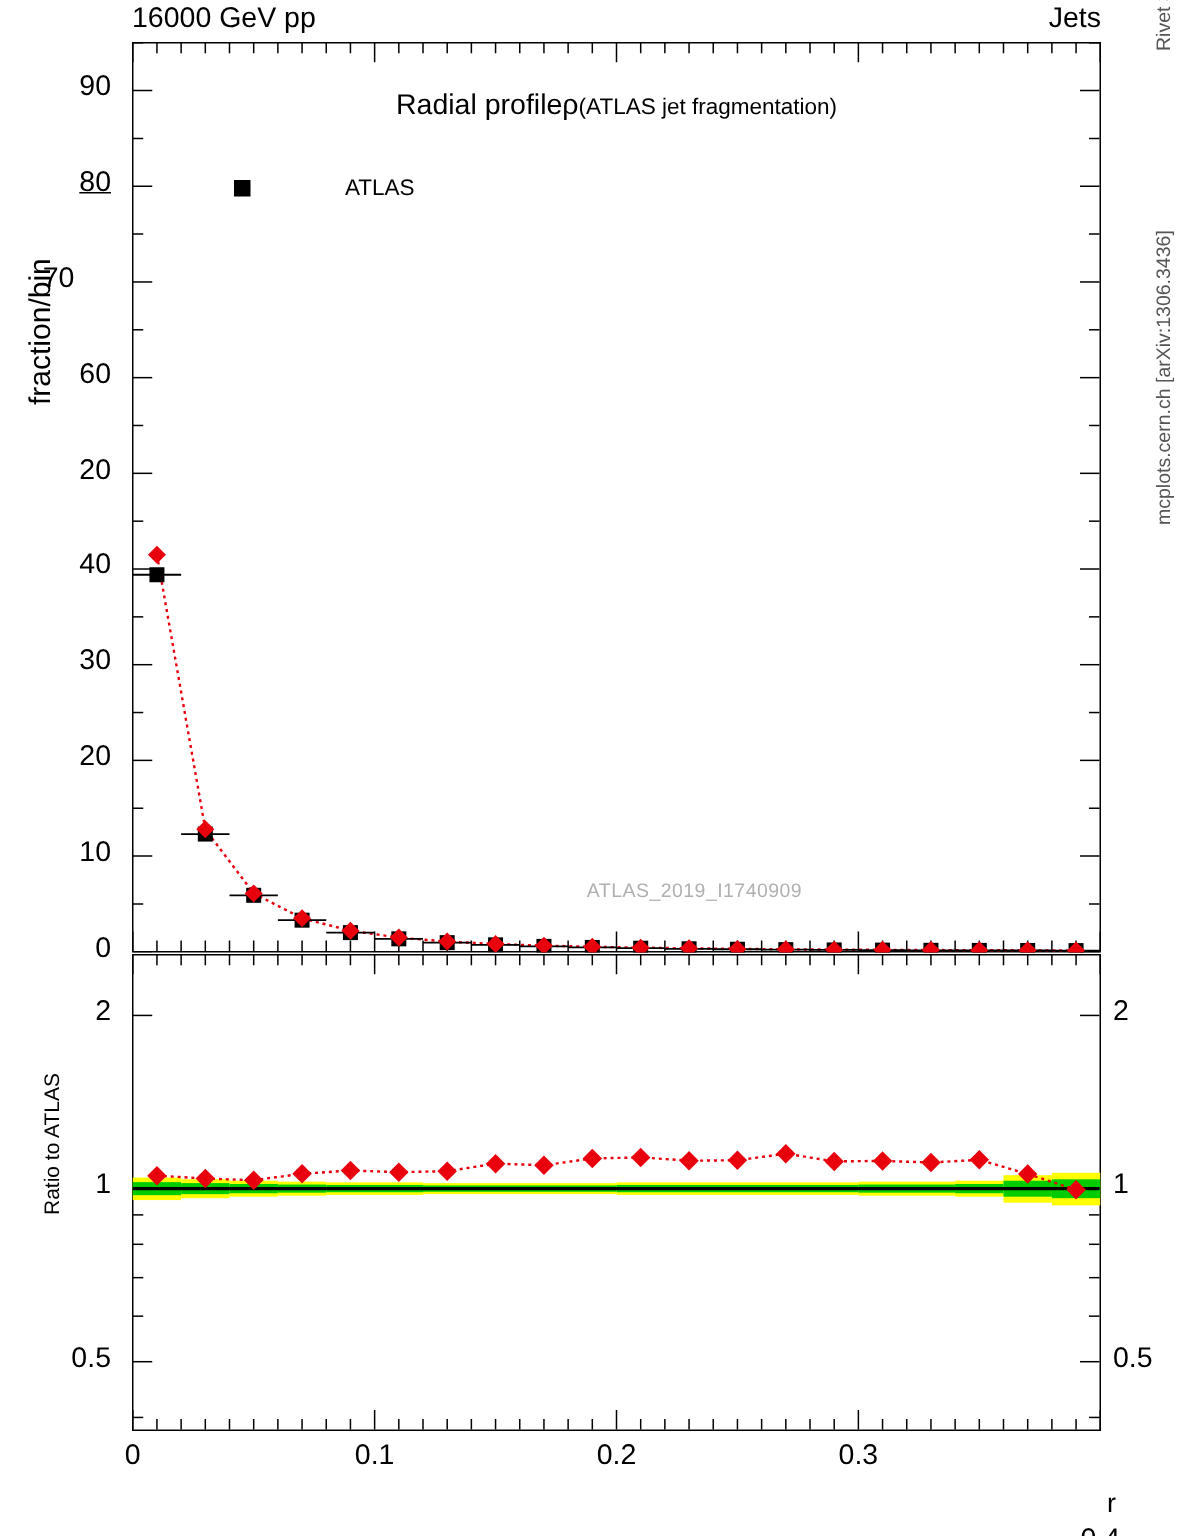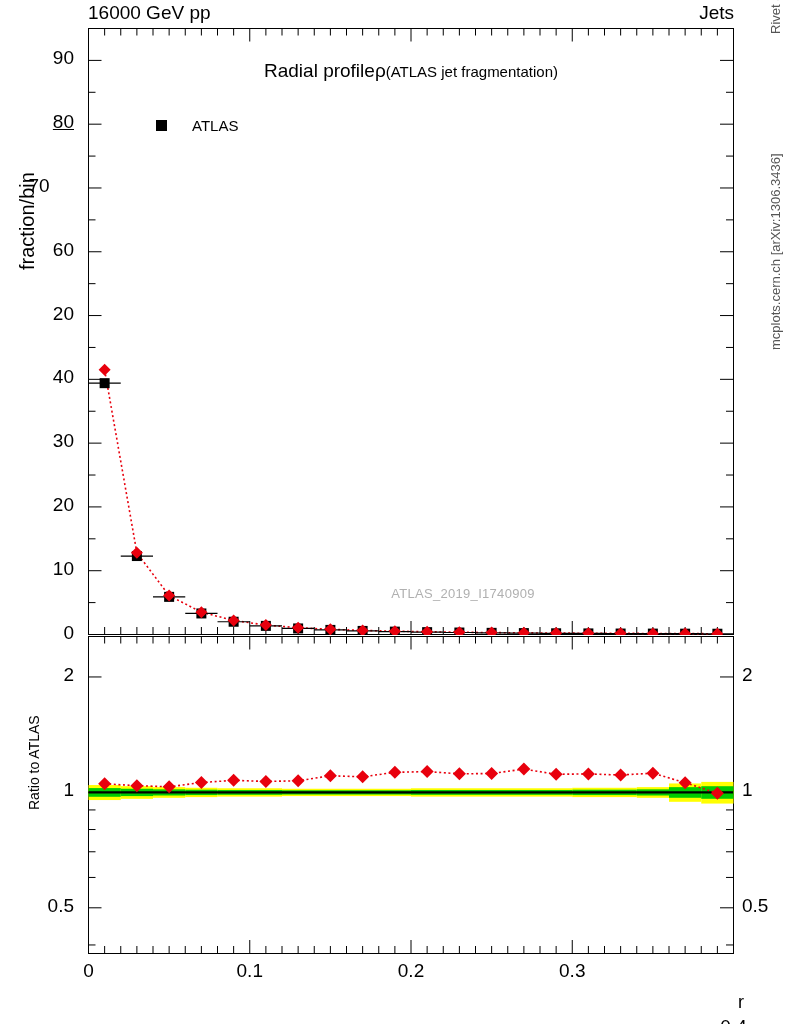--- a/index.html
+++ b/index.html
@@ -121,20 +121,21 @@
 
   
   #legend {
     left: 130px; top: 112px;
     font-size: 15px;
   }
   .legend-row {
     display: flex;
     align-items: center;
     height: 26px;
+    gap: 38px;
   }
   .legend-key {
     width: 62px;
     display: flex;
     align-items: center;
     justify-content: center;
   }
   .legend-label { white-space: nowrap; }
 
   .sq-marker {

